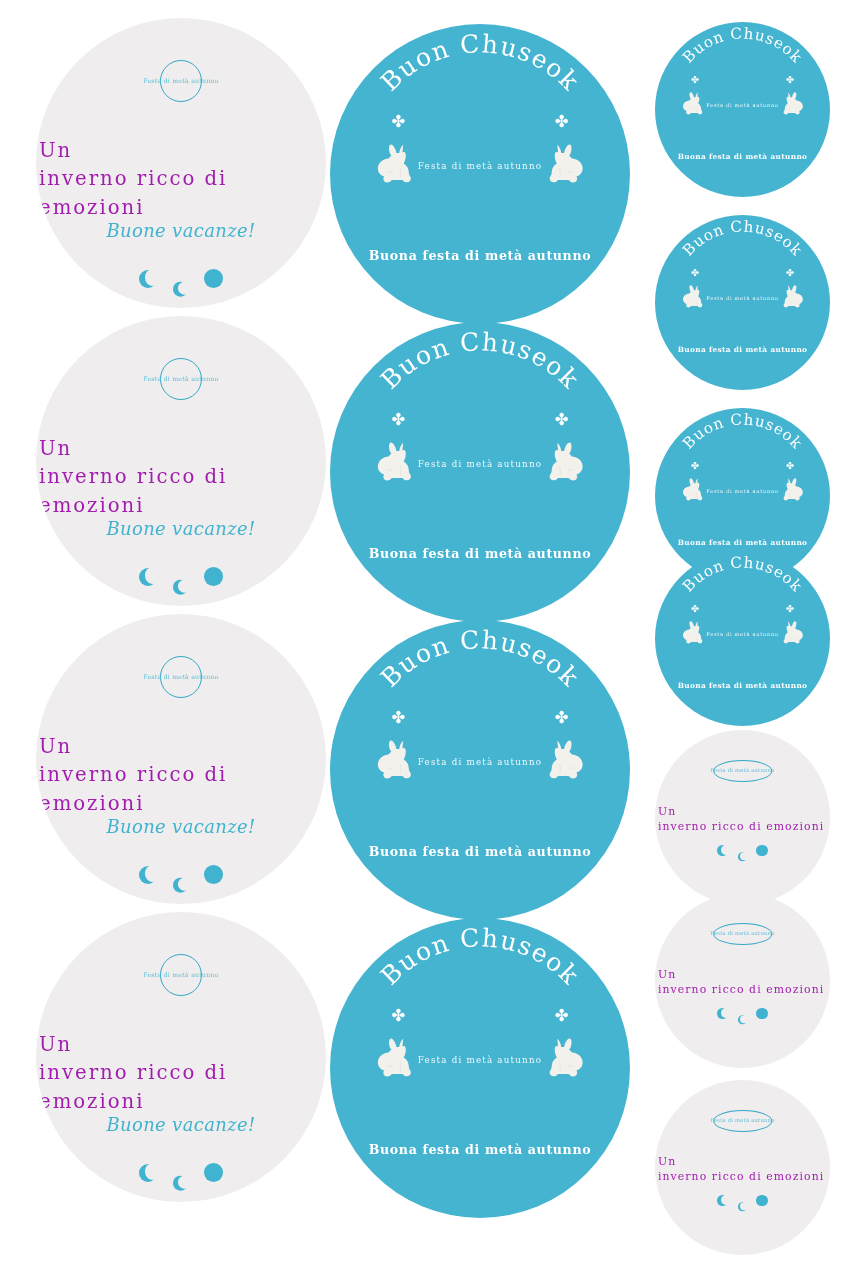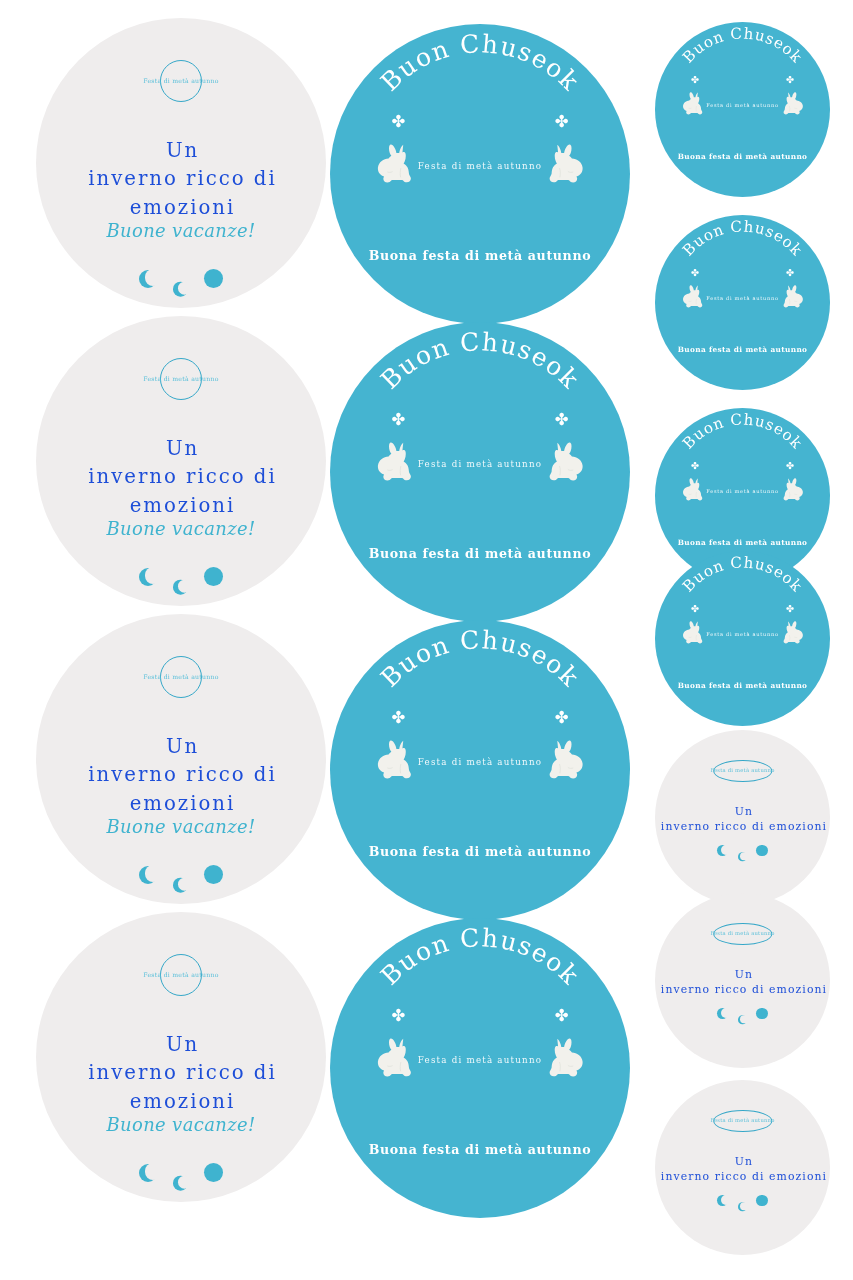--- a/index.html
+++ b/index.html
@@ -48,22 +48,21 @@
     color: #5cc0da;
     letter-spacing: .04em;
     white-space: nowrap;
     line-height: 1;
   }
 
   .light-head {
     position: absolute;
     left: 3px;
     right: 0;
-    text-align: center;
-    color: #1d4ed8;
+    color: #a21caf;
     line-height: 1.45;
     letter-spacing: .10em;
     font-family: "DejaVu Serif", serif;
   }
   .light-head .l1 { display: block; }
   .light-head .l2 { display: block; }
 
   .light-sub {
     position: absolute;
     left: 0;

